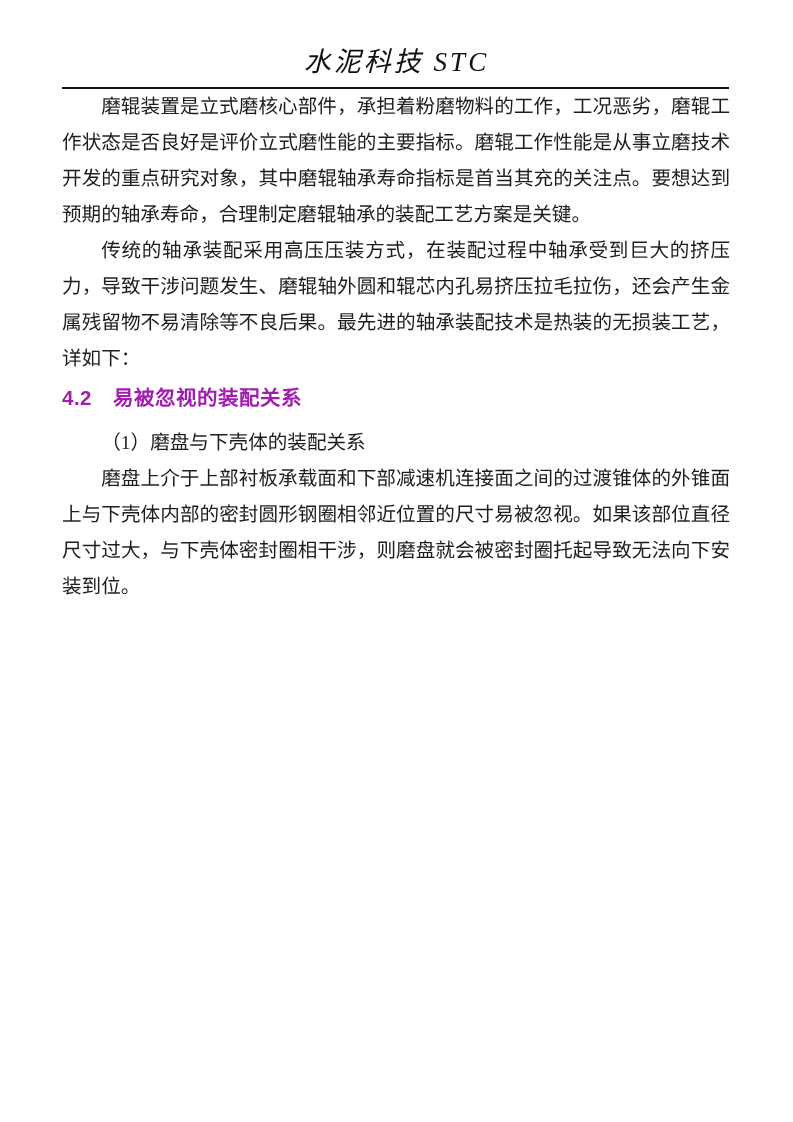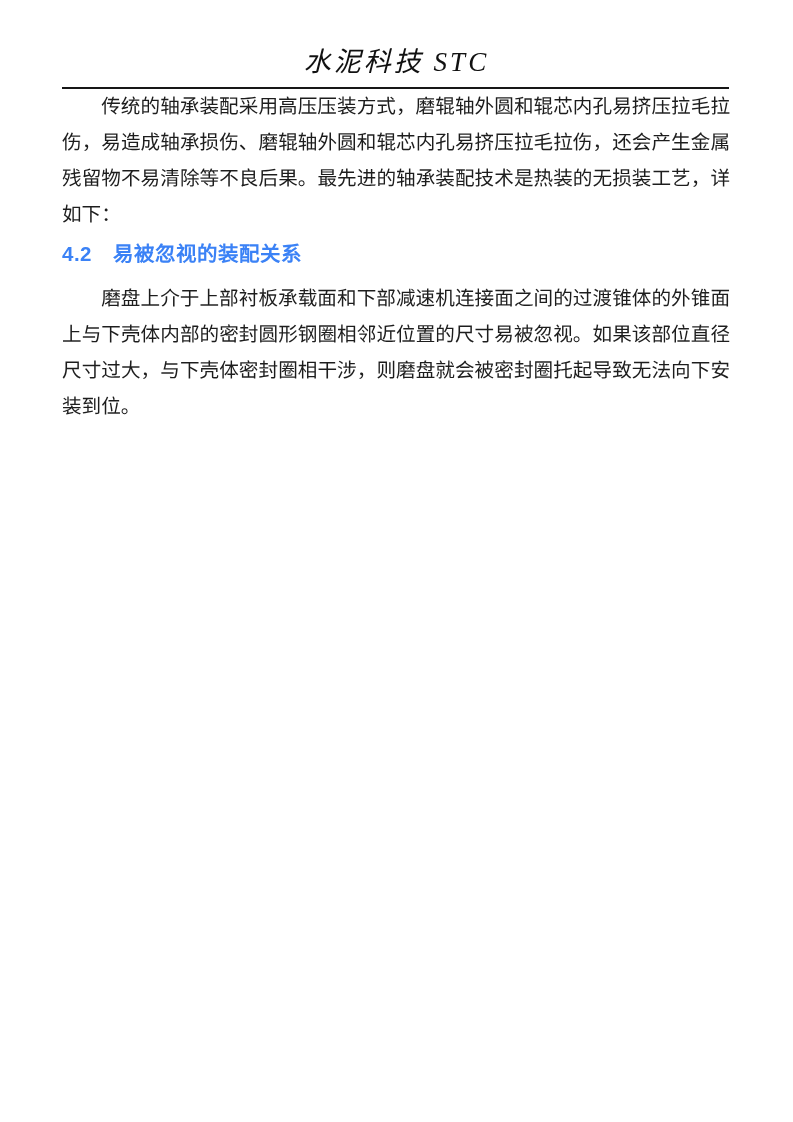--- a/index.html
+++ b/index.html
@@ -41,21 +41,21 @@
   }
   .article p {
     margin: 0;
     text-indent: 2em;
   }
   .article h2 {
     font-family: "Liberation Sans", "DejaVu Sans", sans-serif;
     font-size: 20.5px;
     line-height: 30px;
     font-weight: bold;
-    color: #3b82f6;
+    color: #a21caf;
     margin: 6px 0 12px 0;
     text-indent: 0;
     letter-spacing: 0.5px;
     text-align: left;
   }
   
   .footer-rule {
     position: absolute;
     top: 1052px; left: 62px; width: 668px; height: 6px;
   }
@@ -80,22 +80,24 @@
 </head>
 <body>
 
 <div class="page">
 
   <div class="journal-title">水泥科技 STC</div>
 
   <div class="header-rule"></div>
 
   <div class="article">
-    <p>传统的轴承装配采用高压压装方式，磨辊轴外圆和辊芯内孔易挤压拉毛拉伤，易造成轴承损伤、磨辊轴外圆和辊芯内孔易挤压拉毛拉伤，还会产生金属残留物不易清除等不良后果。最先进的轴承装配技术是热装的无损装工艺，详如下：</p>
+    <p>磨辊装置是立式磨核心部件，承担着粉磨物料的工作，工况恶劣，磨辊工作状态是否良好是评价立式磨性能的主要指标。磨辊工作性能是从事立磨技术开发的重点研究对象，其中磨辊轴承寿命指标是首当其充的关注点。要想达到预期的轴承寿命，合理制定磨辊轴承的装配工艺方案是关键。</p>
+    <p>传统的轴承装配采用高压压装方式，在装配过程中轴承受到巨大的挤压力，导致干涉问题发生、磨辊轴外圆和辊芯内孔易挤压拉毛拉伤，还会产生金属残留物不易清除等不良后果。最先进的轴承装配技术是热装的无损装工艺，详如下：</p>
     <h2>4.2　易被忽视的装配关系</h2>
+    <p>（1）磨盘与下壳体的装配关系</p>
     <p>磨盘上介于上部衬板承载面和下部减速机连接面之间的过渡锥体的外锥面上与下壳体内部的密封圆形钢圈相邻近位置的尺寸易被忽视。如果该部位直径尺寸过大，与下壳体密封圈相干涉，则磨盘就会被密封圈托起导致无法向下安装到位。</p>
   </div>
 
   <div class="footer-rule">
     <svg width="668" height="6" viewBox="0 0 668 6">
       <polygon points="0,3 80,1.8 330,0.6 520,1.0 668,2.4 668,3.4 520,4.4 330,5.2 80,4.2 0,3.6" fill="#0a0a0a"></polygon>
     </svg>
   </div>
 
   <div class="page-number">39</div>

